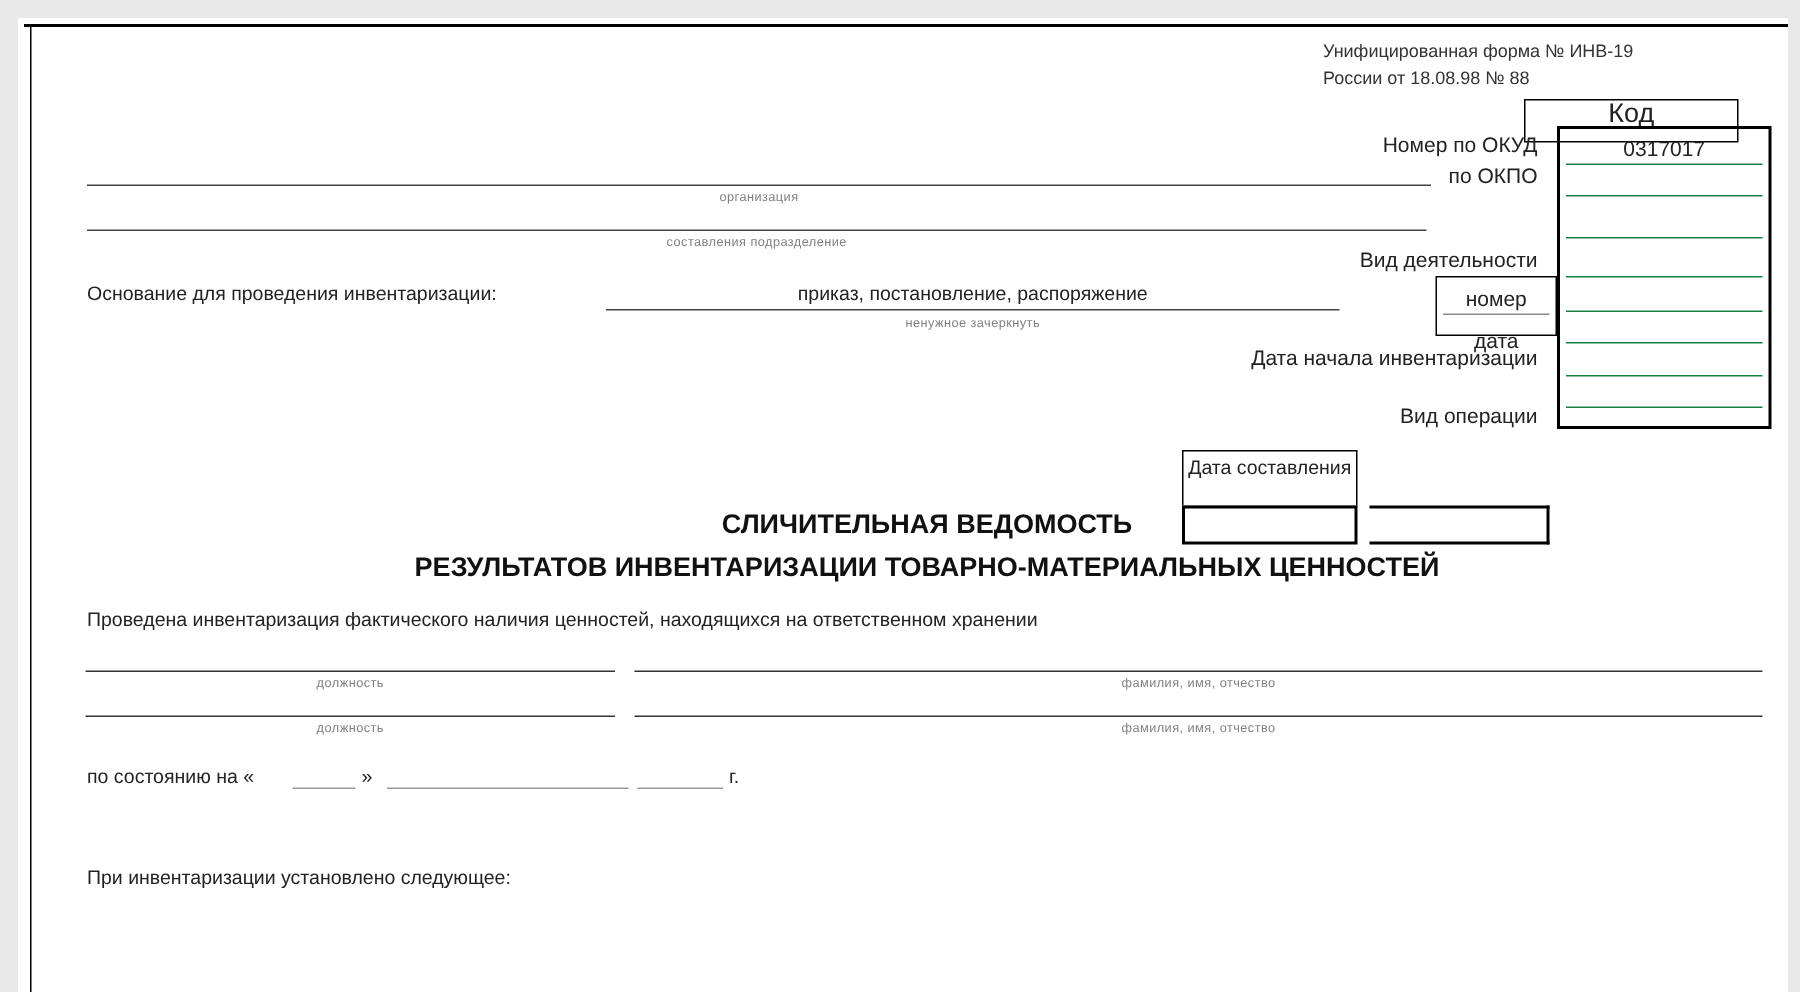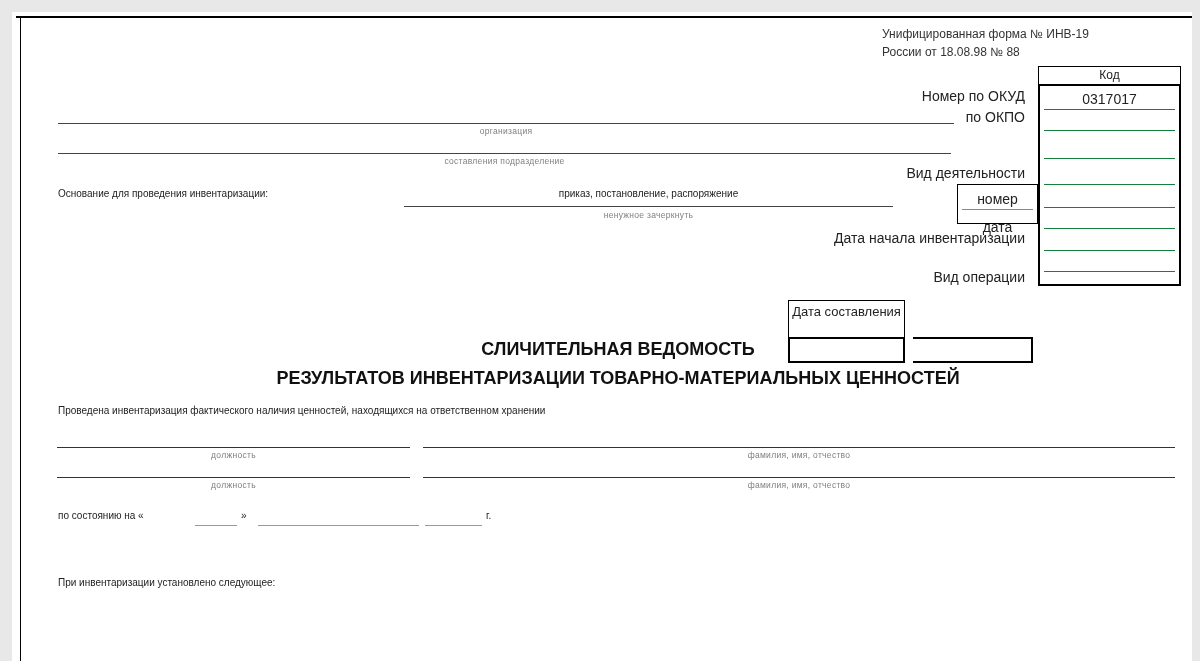--- a/index.html
+++ b/index.html
@@ -14,22 +14,22 @@
     overflow: hidden;
   }
   .abs { position: absolute; }
   .frame-top   { left: 0; top: 0; width: 1200px; height: 2px; background: #000; }
   .frame-left  { left: 4px; top: 0; width: 1px; height: 661px; background: #000; }
   .frame-bottom{ left: 0; top: 658px; width: 1200px; height: 2px; background: #000; }
 
   .hdr-note { left: 862px; top: 8px; width: 330px; font-size: 12px; line-height: 13.5px; color: #333; }
 
   .kod-cell {
-    left: 1022px; top: 50px; width: 143px; height: 19px;
-    border: 1px solid #000; text-align: center; font-size: 12px; line-height: 17px;
+    left: 1000px; top: 50px; width: 143px; height: 29px;
+    border: 1px solid #000; text-align: center; font-size: 18px; line-height: 17px;
   }
   .code-box {
     left: 1022px; top: 68px; width: 143px; height: 202px;
     border: 2px solid #000; display: flex; flex-direction: column;
   }
   .code-row { border-bottom: 1px solid #15803d; font-size: 14px; text-align: center; }
   .code-row:last-child { border-bottom: none; flex: 1; }
   .r1 { height: 20px; line-height: 19px; }
   .r2 { height: 20px; } .r3 { height: 29px; } .r4 { height: 28px; }
   .r5 { height: 22px; } .r6 { height: 19px; } .r7 { height: 22px; } .r8 { height: 19px; }
@@ -43,21 +43,21 @@
   .nd-cell { font-size: 14px; text-align: center; }
   .nd-cell.num { height: 21px; line-height: 20px; border-bottom: 1px solid #8a8a8a; }
   .nd-cell.dat { flex: 1; line-height: 18px; }
 
   .line { background: #444; height: 1px; }
   .line-sig { background: #333; }
   .line-soft { background: #999; }
 
   .caption { font-size: 8.5px; color: #808080; text-align: center; letter-spacing: 0.3px; }
 
-  .txt { font-size: 10px; white-space: nowrap; }
+  .txt { font-size: 13px; white-space: nowrap; }
   .center { text-align: center; }
 
   .doc-table-header { left: 768px; top: 280px; display: flex; }
   .dt-hcell {
     width: 117px; height: 38px; border: 1px solid #000;
     font-size: 13px; line-height: 16px; text-align: center; padding-top: 3px;
   }
   .dt-hcell + .dt-hcell { width: 120px; border-left: none; }
   .doc-table-body { left: 768px; top: 317px; display: flex; }
   .dt-bcell { width: 117px; height: 26px; border: 2px solid #000; background: #fff; }

